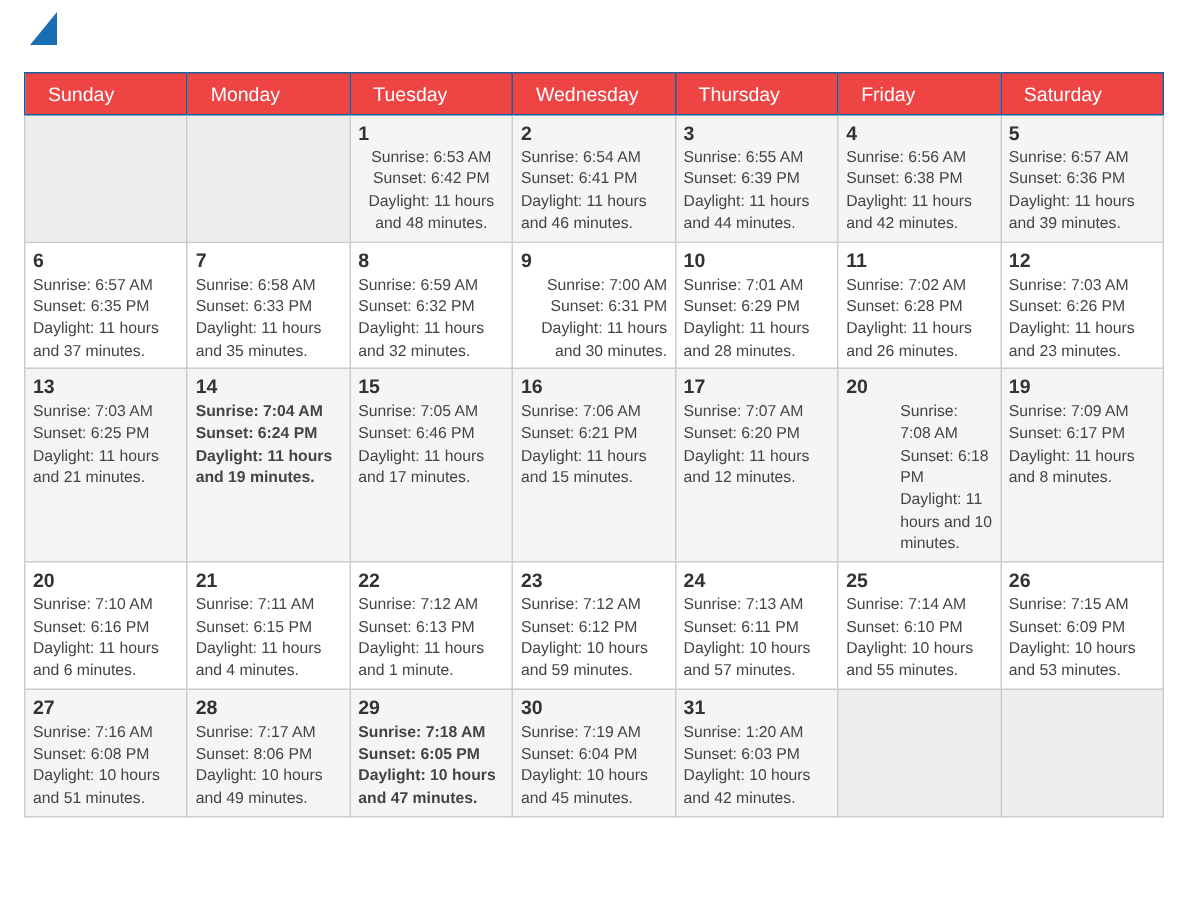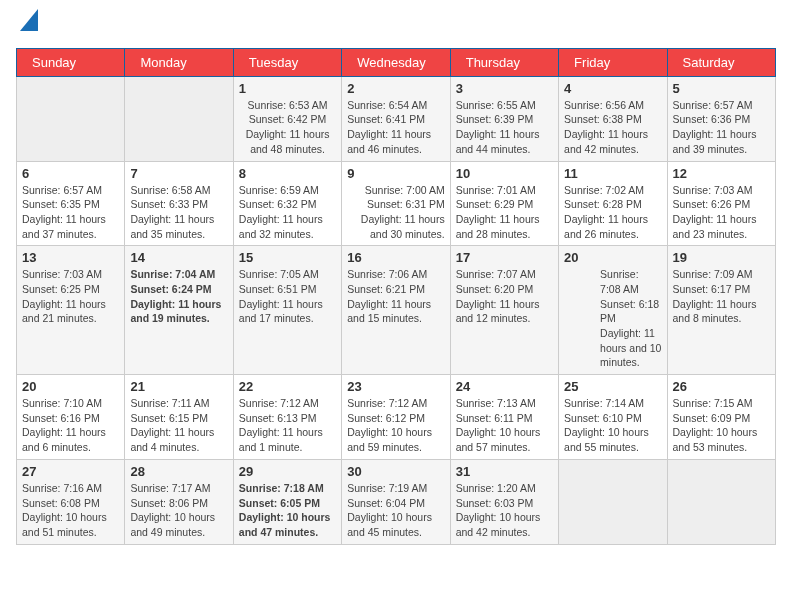--- a/index.html
+++ b/index.html
@@ -209,21 +209,21 @@
         </td>
         <td>
           <span class="day-num">14</span>
           <div class="day-info" style="white-space: pre-line; font-weight: bold;">Sunrise: 7:04 AM
 Sunset: 6:24 PM
 Daylight: 11 hours and 19 minutes.</div>
         </td>
         <td>
           <span class="day-num">15</span>
           <div class="day-info" style="white-space: pre-line;">Sunrise: 7:05 AM
-Sunset: 6:51 PM
+Sunset: 6:46 PM
 Daylight: 11 hours and 17 minutes.</div>
         </td>
         <td>
           <span class="day-num">16</span>
           <div class="day-info" style="white-space: pre-line;">Sunrise: 7:06 AM
 Sunset: 6:21 PM
 Daylight: 11 hours and 15 minutes.</div>
         </td>
         <td>
           <span class="day-num">17</span>

